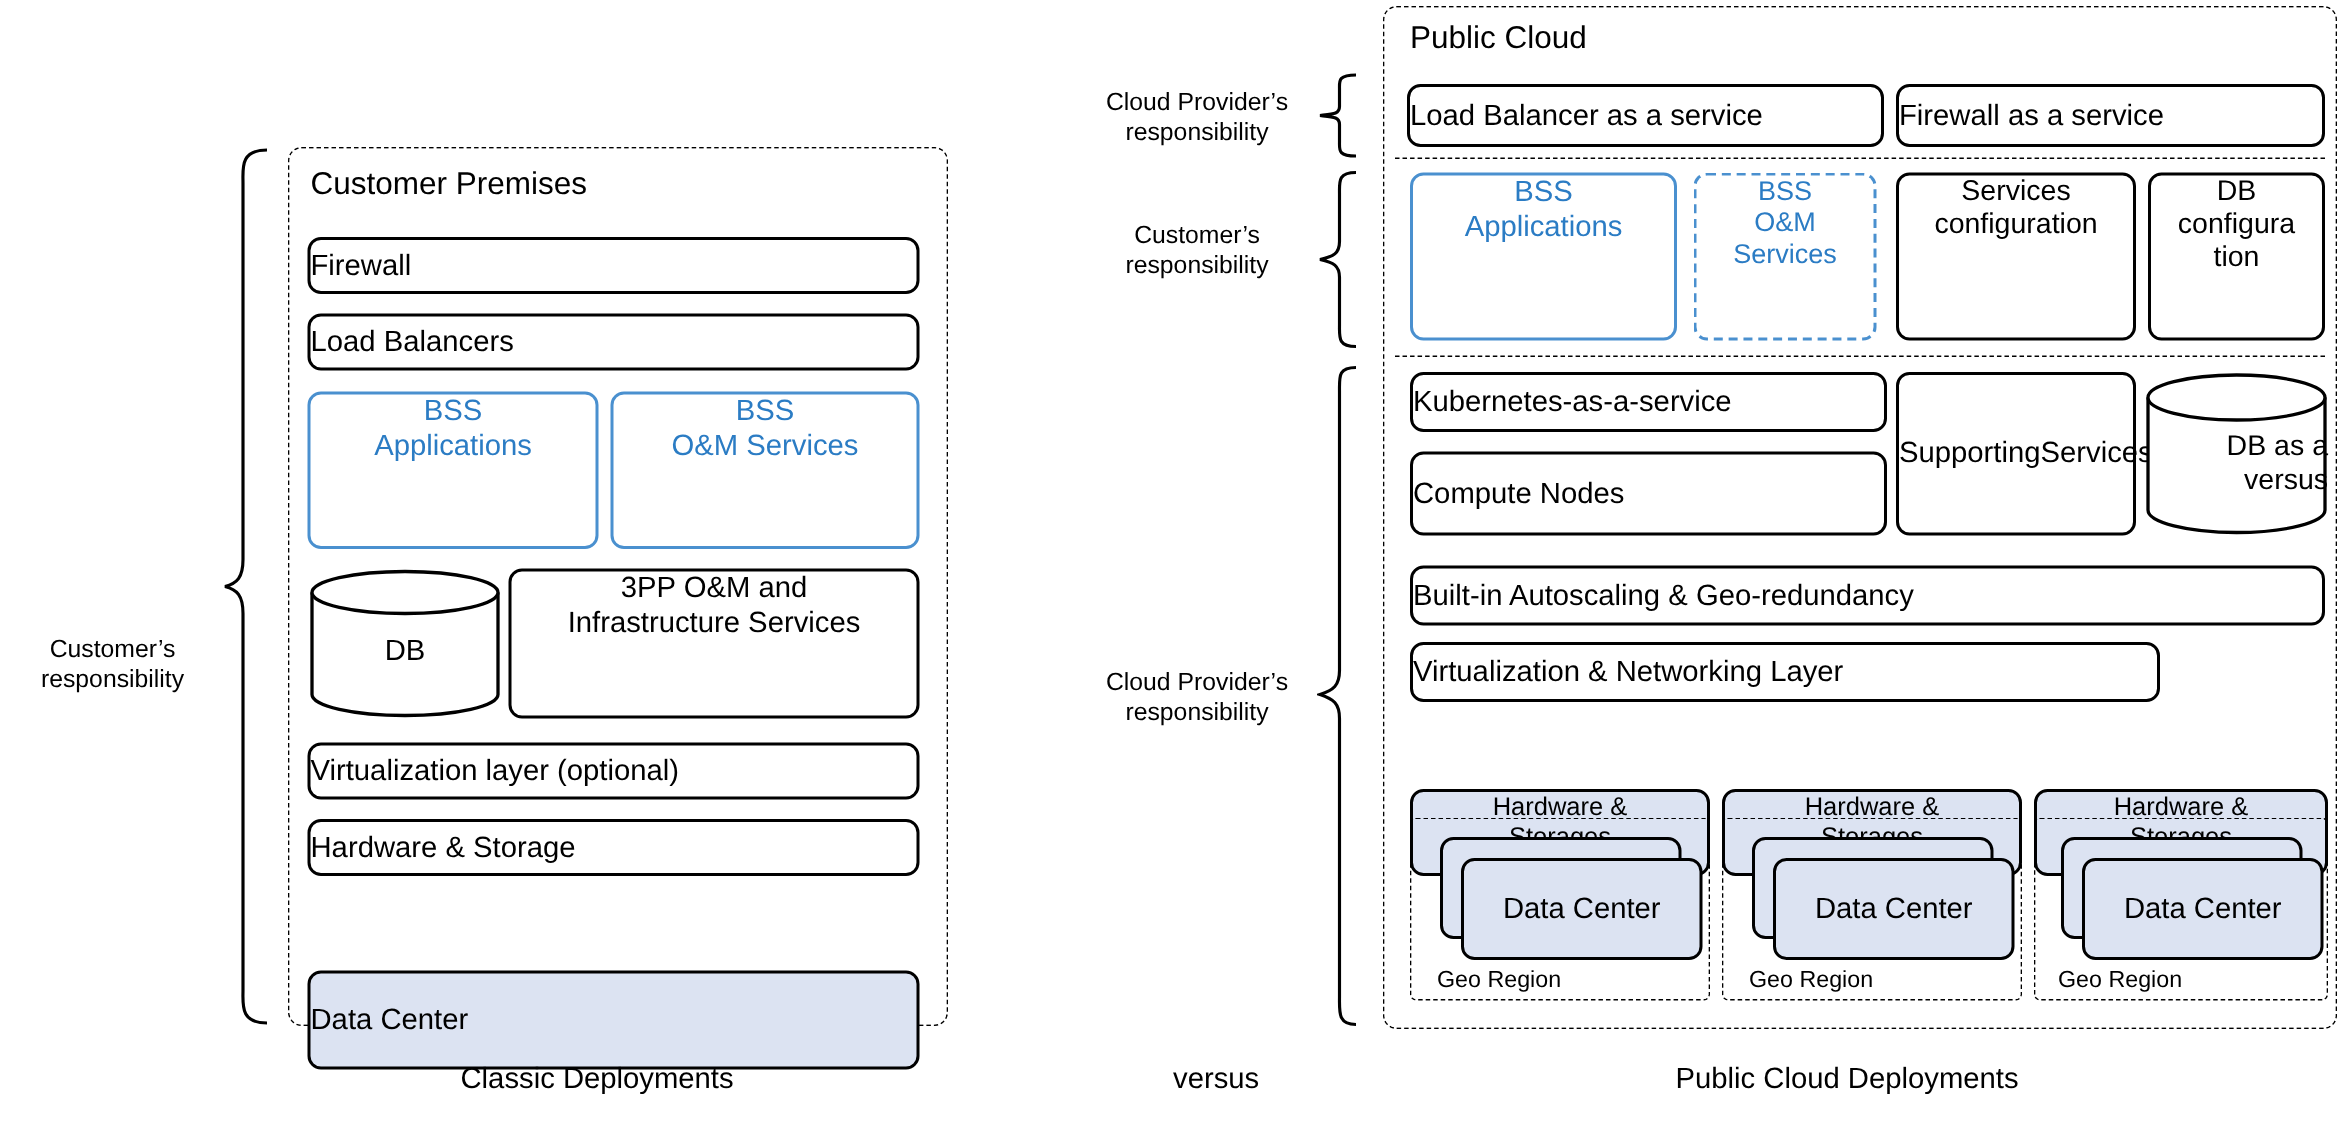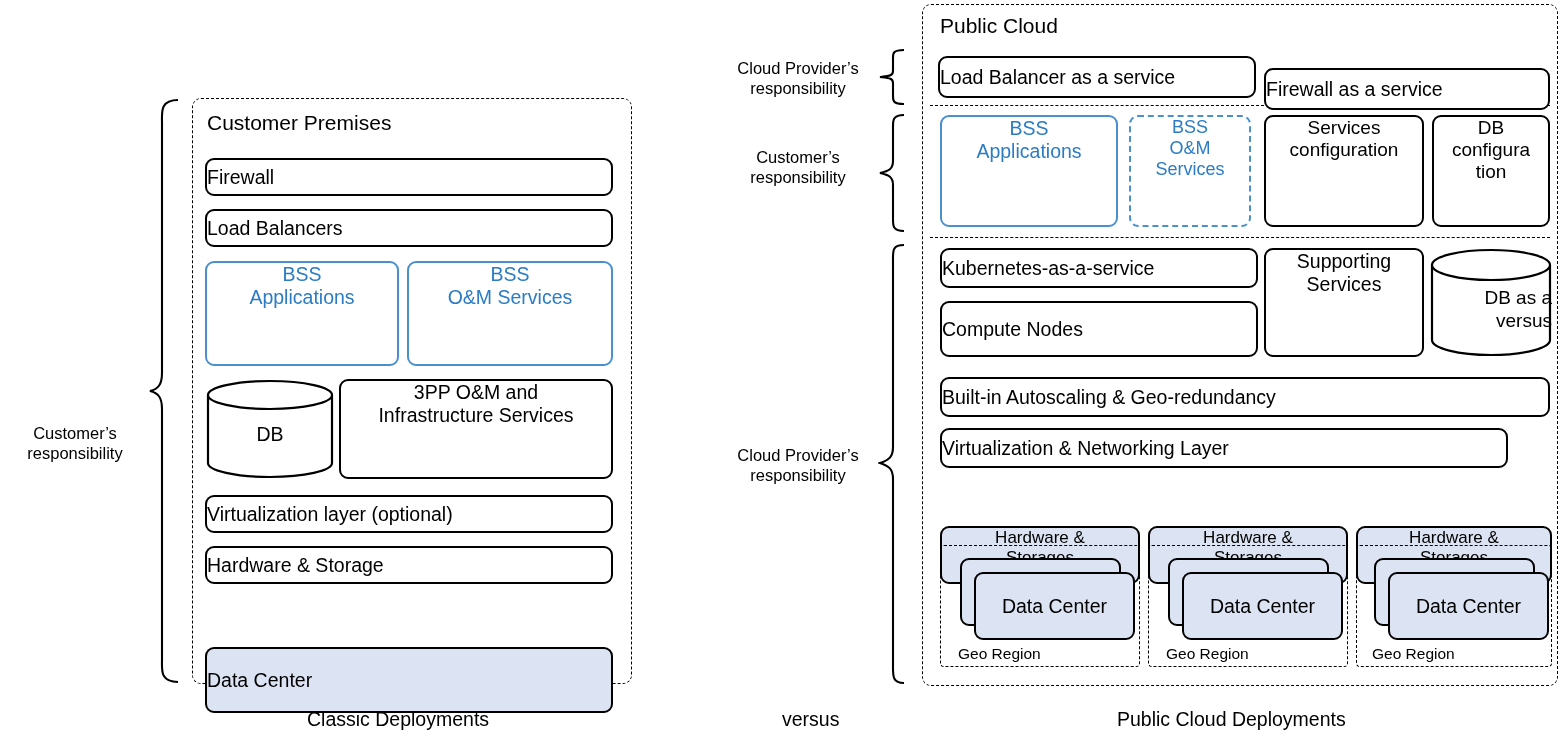--- a/index.html
+++ b/index.html
@@ -153,21 +153,21 @@
   </svg>
 </div>
 <div class="resp-lbl" style="left:722px;top:445px;width:152px;font-size:16.5px;">
   <div>Cloud Provider’s</div>
   <div>responsibility</div>
 </div>
 
 <div class="box" style="left:938px;top:56px;width:318px;height:42px;font-size:19.5px;">
   <span>Load Balancer as a service</span>
 </div>
-<div class="box" style="left:1264px;top:68px;width:286px;height:42px;font-size:19.5px;">
+<div class="box" style="left:1264px;top:56px;width:286px;height:42px;font-size:19.5px;">
   <span>Firewall as a service</span>
 </div>
 
 <div class="box blue" style="left:940px;top:115px;width:178px;height:112px;font-size:19.5px;flex-direction:column;">
   <span>BSS</span>
   <span>Applications</span>
 </div>
 
 <div class="box blue-dashed" style="left:1129px;top:115px;width:122px;height:112px;font-size:18px;flex-direction:column;">
   <span>BSS</span>
@@ -186,41 +186,41 @@
   <span>tion</span>
 </div>
 
 <div class="box" style="left:940px;top:248px;width:318px;height:40px;font-size:19.5px;">
   <span>Kubernetes-as-a-service</span>
 </div>
 <div class="box" style="left:940px;top:301px;width:318px;height:56px;font-size:19.5px;">
   <span>Compute Nodes</span>
 </div>
 
-<div class="box" style="left:1264px;top:248px;width:160px;height:109px;font-size:19.5px;flex-direction:column;">
+<div class="box" style="left:1264px;top:248px;width:160px;height:109px;font-size:19.5px;">
   <span>Supporting</span>
   <span>Services</span>
 </div>
 
 <div class="cyl" style="left:1430px;top:248px;width:122px;height:109px;">
   <svg viewBox="0 0 122 109" preserveAspectRatio="none">
     <path d="M2 17 L2 92 A59 15 0 0 0 120 92 L120 17" fill="#fff" stroke="#000" stroke-width="2.2"></path>
     <ellipse cx="61" cy="17" rx="59" ry="15" fill="#fff" stroke="#000" stroke-width="2.2"></ellipse>
   </svg>
   <div class="cyl-txt" style="font-size:19px;flex-direction:column;padding-top:14px;align-items:flex-end;">
     <span>DB as a</span>
     <span>versus</span>
   </div>
 </div>
 
 <div class="box" style="left:940px;top:377px;width:610px;height:40px;font-size:19.5px;">
   <span>Built-in Autoscaling &amp; Geo-redundancy</span>
 </div>
 
-<div class="box" style="left:940px;top:428px;width:568px;height:40px;font-size:19.5px;">
+<div class="box" style="left:940px;top:428px;width:500px;height:40px;font-size:19.5px;">
   <span>Virtualization &amp; Networking Layer</span>
 </div>
 
 <div class="box fill" style="left:940px;top:478px;width:200px;height:58px;font-size:17px;flex-direction:column;">
   <span>Hardware &amp;</span>
   <span>Storages</span>
 </div>
 <div class="box fill" style="left:1148px;top:478px;width:200px;height:58px;font-size:17px;flex-direction:column;">
   <span>Hardware &amp;</span>
   <span>Storages</span>

